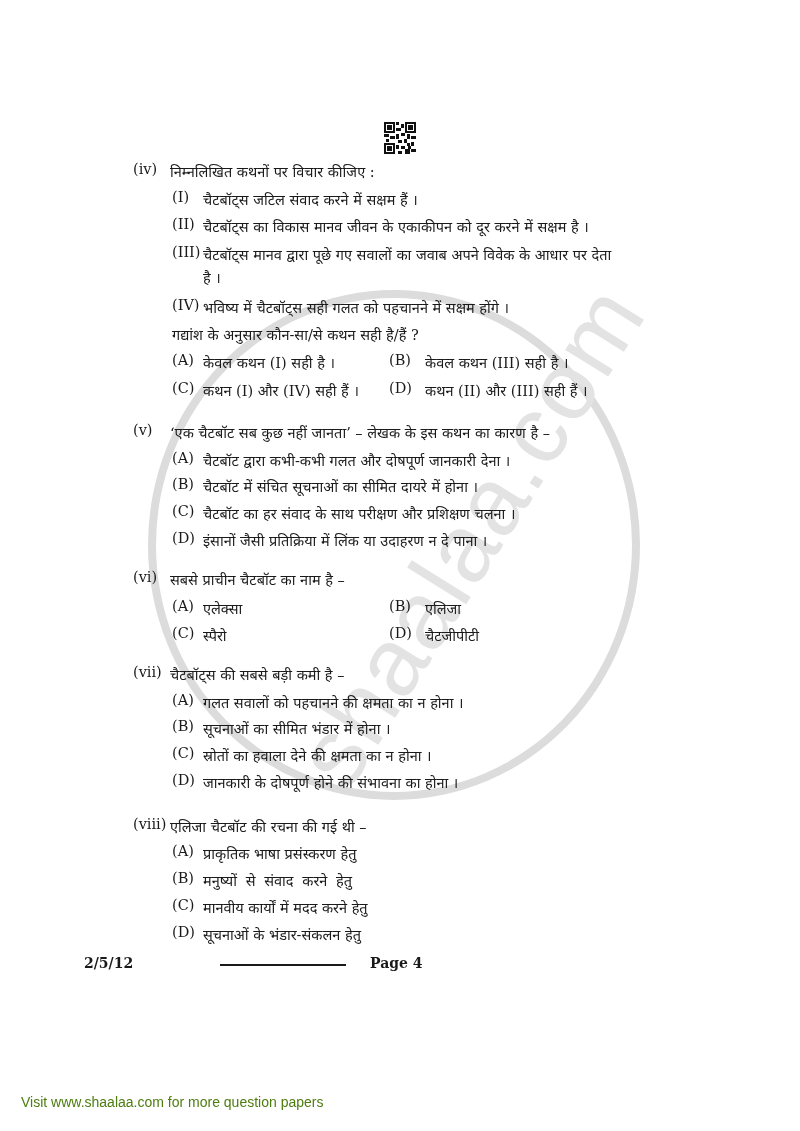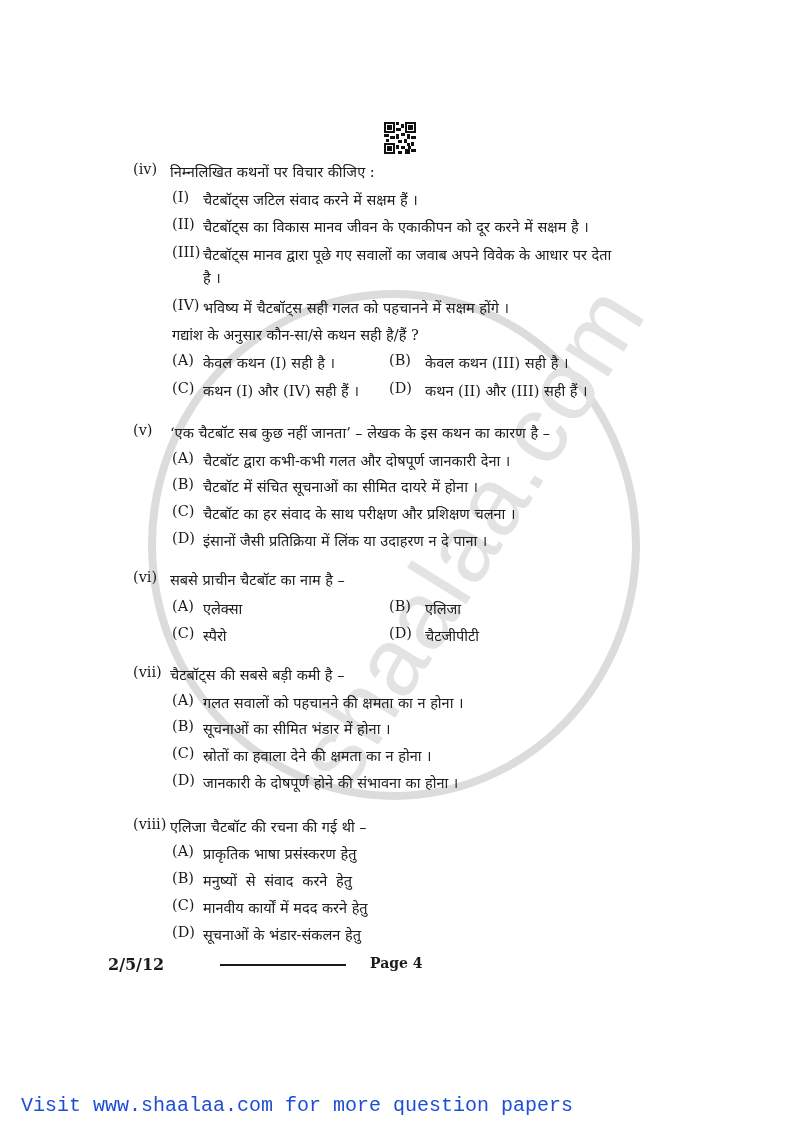--- a/index.html
+++ b/index.html
@@ -11,25 +11,25 @@
     .wm-circle { position: absolute; left: 0; top: 0; width: 492px; height: 510px; border: 8px solid #dcdcdc; border-radius: 50%; box-sizing: border-box; }
     .wm-text { position: absolute; left: 50px; top: 210px; width: 520px; text-align: center;
                transform: rotate(-58deg); transform-origin: 50% 50%;
                font-family: "Liberation Sans", "DejaVu Sans", sans-serif; font-size: 96px; color: #e3e3e3; letter-spacing: 2px; }
 
     .qr { position: absolute; left: 384px; top: 122px; width: 32px; height: 32px; z-index: 1; }
 
     .content { position: absolute; left: 0; top: 0; width: 800px; z-index: 1; font-size: 14.5px; }
     .line { position: absolute; white-space: nowrap; }
 
-    .footer-code { position: absolute; left: 108px; top: 955px; font-weight: bold; font-size: 16px; font-family: "DejaVu Serif", serif; }
+    .footer-code { position: absolute; left: 84px; top: 955px; font-weight: bold; font-size: 14px; font-family: "DejaVu Serif", serif; }
     .footer-rule { position: absolute; left: 220px; top: 964px; width: 126px; height: 2px; background: #1a1a1a; }
     .footer-page { position: absolute; left: 370px; top: 955px; font-weight: bold; font-size: 14px; font-family: "DejaVu Serif", serif; text-align: right; }
 
-    .promo { position: absolute; left: 21px; top: 1094px; font-family: Liberation Mono, monospace; font-size: 20px; color: #1d4ed8; }
+    .promo { position: absolute; left: 21px; top: 1094px; font-family: Liberation Sans, sans-serif; font-size: 14px; color: #4d7c0f; }
   </style>
 </head>
 <body>
 
 <div class="page">
 
   <div class="watermark">
     <div class="wm-circle"></div>
     <div class="wm-text">shaalaa.com</div>
   </div>

